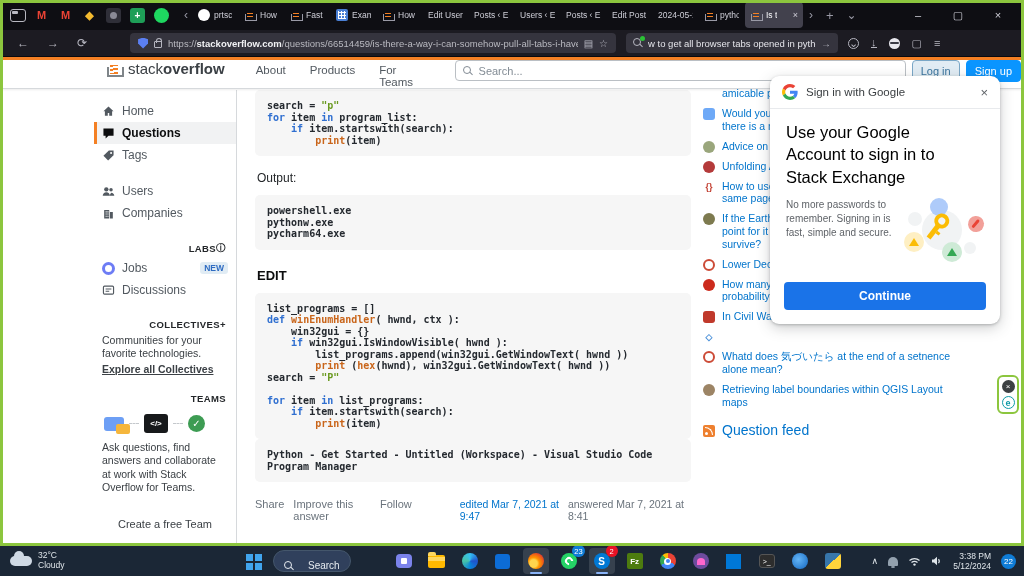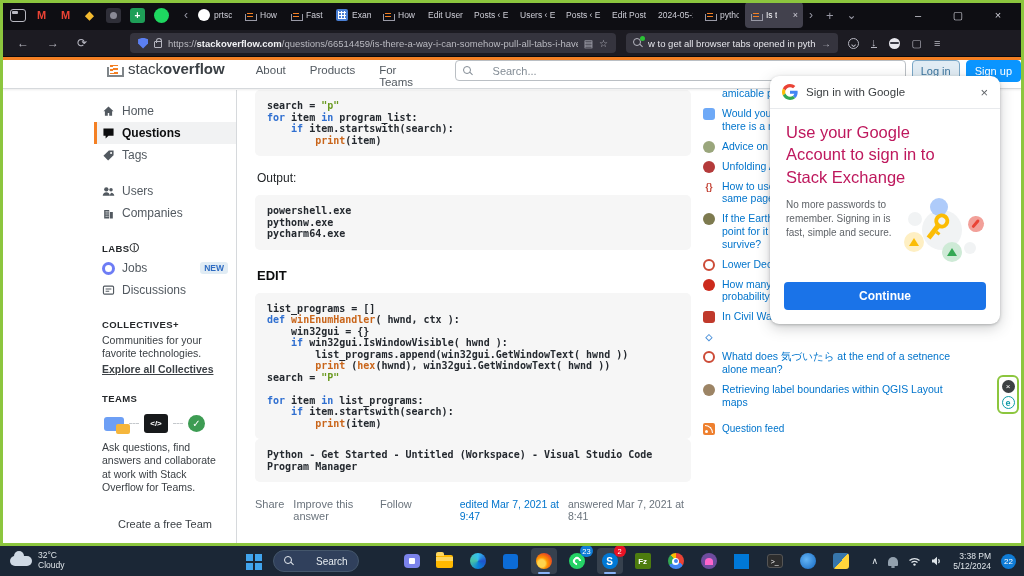--- a/index.html
+++ b/index.html
@@ -62,34 +62,34 @@
 .page{position:absolute;left:3px;top:57px;width:1018px;height:486px;background:#fff;overflow:hidden}
 .sotop{height:3px;background:#f48024}
 .soheader{height:29px;background:#fff;border-bottom:1px solid #d6d9dc;box-shadow:0 1px 2px rgba(0,0,0,.08);display:flex;align-items:flex-start;padding-left:104px;position:relative;z-index:5}
 .sologo{display:flex;align-items:center;gap:5px}
 .sostack{position:relative;width:16px;height:16px}
 .sostack::before{content:"";position:absolute;left:0;bottom:0;width:13px;height:8px;border:2px solid #7f8589;border-top:none}
 .sostack::after{content:"";position:absolute;left:3px;bottom:3px;width:8px;height:9px;background:repeating-linear-gradient(170deg,#f48024 0 2px,transparent 2px 4px)}
 .sowords{font-size:15px;color:#3b4045}.sowords b{font-weight:bold}
 .sonav{display:flex;gap:6px;margin-left:22px}
 .sonav span{font-size:11.5px;color:#525960;padding:4px 9px;border-radius:10px}
-.sosearch{margin-left:14px;width:455px;height:21px;border:1px solid #babfc4;border-radius:4px;display:flex;align-items:center;gap:20px;padding:0 7px;color:#838c95}
+.sosearch{margin-left:14px;width:455px;height:21px;border:1px solid #babfc4;border-radius:4px;display:flex;align-items:center;gap:6px;padding:0 7px;color:#838c95}
 .sosearch .lens::before{border-color:#838c95}.sosearch .lens::after{background:#838c95}
 .sosearch .ph{font-size:11px;color:#838c95}
 .sobtn{font-size:11px;padding:4px 8px;border-radius:4px;margin-left:6px;white-space:nowrap}
 .sologin{background:#e1ecf4;border:1px solid #7aa7c7;color:#39739d}
 .sosignup{background:#0a95ff;border:1px solid #0a95ff;color:#fff}
 
 
 .sidebar{position:absolute;left:91px;top:33px;width:143px;bottom:0;border-right:1px solid #d6d9dc;padding-top:10px;font-size:12px;color:#525960}
 .sitem{display:flex;align-items:center;gap:7px;height:22px;padding-left:8px}
 .sitem svg{flex:none}
 .sitem.active{background:#f1f2f3;color:#0c0d0e;font-weight:bold;border-left:3px solid #f48024;padding-left:5px}
 .sgap{height:14px}
-.shead{display:flex;align-items:center;justify-content:flex-start;font-size:9.5px;font-weight:bold;color:#232629;letter-spacing:.4px;padding:4px 10px 2px 8px}
+.shead{display:flex;align-items:center;justify-content:flex-end;font-size:9.5px;font-weight:bold;color:#232629;letter-spacing:.4px;padding:4px 10px 2px 8px}
 .newbadge{margin-left:auto;margin-right:8px;background:#e1ecf4;color:#2f6cc2;font-size:8.5px;font-weight:bold;padding:1px 4px;border-radius:3px}
 .jobring{width:13px;height:13px;border:3.2px solid #6d7cf5;border-radius:50%;flex:none}
 .sdesc{font-size:10.5px;color:#3b4045;line-height:1.25;padding:2px 12px 0 8px}
 .slink{font-size:10.5px;font-weight:bold;text-decoration:underline;color:#3b4045;padding:3px 8px 0}
 .teamsgfx{display:flex;align-items:center;gap:5px;padding:8px 0 6px 10px}
 .tg-b1{width:20px;height:14px;background:#6d9ff5;border-radius:3px;position:relative}
 .tg-b1::after{content:"";position:absolute;right:-6px;bottom:-3px;width:14px;height:10px;background:#f5b63c;border-radius:2px}
 .tg-dash{width:10px;border-top:1.5px dashed #c4c8cc}
 .tg-code{width:24px;height:19px;background:#17191b;border-radius:3px;color:#fff;font-size:8px;display:flex;align-items:center;justify-content:center;font-weight:bold}
 .tg-check{width:17px;height:17px;background:#3d9c53;border-radius:50%;color:#fff;font-size:10px;display:flex;align-items:center;justify-content:center}
@@ -111,28 +111,28 @@
 .rightcol{position:absolute;left:700px;top:30px;width:268px}
 .hq{display:flex;gap:7px;margin-bottom:7px}
 .hqi{width:12px;height:12px;border-radius:3px;flex:none;margin-top:1px;display:flex;align-items:center;justify-content:center;font-size:9px;font-weight:bold}
 .hqi.rnd{border-radius:50%}
 .hqi.outl{background:transparent !important;border:2px solid currentColor}
 .hqt{font-size:10.5px;color:#0074cc;line-height:1.22}
 .rss{background:#ee802f;border-radius:2px;position:relative}
 .rss::before{content:"";position:absolute;left:2px;bottom:2px;width:3px;height:3px;background:#fff;border-radius:50%}
 .rss::after{content:"";position:absolute;left:2px;bottom:2px;width:7px;height:7px;border:1.5px solid #fff;border-left:none;border-bottom:none;border-radius:0 100% 0 0}
 .qfeed{display:flex;gap:7px;margin-top:14px;align-items:center}
-.qfeed span.txt{font-size:10px;color:#0074cc}
+.qfeed span.txt{font-size:14px;color:#0074cc}
 
 
 .gpopup{position:absolute;left:767px;top:19px;width:230px;background:#fff;border-radius:9px;box-shadow:0 1px 3px rgba(60,64,67,.3),0 4px 14px rgba(60,64,67,.25);z-index:30;font-family:"Liberation Sans",sans-serif}
 .gphead{display:flex;align-items:center;gap:8px;padding:8px 12px;border-bottom:1px solid #e8eaed}
 .gphead .t{font-size:11.5px;color:#3c4043;flex:1}
 .gpclose{color:#5f6368;font-size:13px}
-.gptitle{font-size:16.5px;color:#be185d;line-height:1.35;padding:12px 16px 6px;width:200px}
+.gptitle{font-size:16.5px;color:#000000;line-height:1.35;padding:12px 16px 6px;width:200px}
 .gpbody{display:flex;padding:4px 14px 6px 16px;gap:4px}
 .gptext{font-size:10px;color:#5f6368;line-height:1.4;width:116px}
 .gpgfx{position:relative;width:86px;height:72px;flex:none}
 .gpgfx i{position:absolute;border-radius:50%;display:block}
 .g-big{width:40px;height:40px;background:#f1f3f4;left:22px;top:12px}
 .g-blue{width:18px;height:18px;background:#aecbfa;left:30px;top:0}
 .g-red{width:16px;height:16px;background:#f2a099;right:2px;top:18px;transform:rotate(40deg);border-radius:50%}
 .g-red::before{content:"";position:absolute;left:6px;top:3px;width:3px;height:10px;background:#ea4335;border-radius:2px}
 .g-yel{width:20px;height:20px;background:#feefc3;left:4px;top:34px}
 .g-yel::before{content:"";position:absolute;left:5px;top:6px;border-left:5px solid transparent;border-right:5px solid transparent;border-bottom:8px solid #fbbc04}
@@ -156,21 +156,21 @@
 .weather{display:flex;align-items:center;gap:6px;padding-left:10px;width:240px}
 .cloud{width:22px;height:10px;background:#cfd9e4;border-radius:6px;position:relative}
 .cloud::before{content:"";position:absolute;left:4px;top:-5px;width:10px;height:10px;border-radius:50%;background:#cfd9e4}
 .wtxt{font-size:8.5px;line-height:1.15}
 .tbcenter{display:flex;align-items:center;gap:7px}
 .tbi{width:26px;height:26px;border-radius:4px;display:flex;align-items:center;justify-content:center;position:relative}
 .tbi.tb-on{background:rgba(255,255,255,.12)}
 .tbi.tb-on::after{content:"";position:absolute;bottom:0;left:7px;right:7px;height:2px;border-radius:2px;background:#8ab4f8}
 .tbg{display:block}
 .tb-start{width:7px;height:7px;background:#41a5ee;box-shadow:9px 0 0 #41a5ee,0 9px 0 #41a5ee,9px 9px 0 #41a5ee;margin:-8px 0 0 -8px}
-.tbsearch{height:22px;background:#30405269;background:#30405c;border:1px solid #44566b;border-radius:12px;display:flex;align-items:center;gap:22px;padding:0 10px;color:#e6ebf0}
+.tbsearch{height:22px;background:#30405269;background:#30405c;border:1px solid #44566b;border-radius:12px;display:flex;align-items:flex-end;gap:14px;padding:0 10px;color:#e6ebf0}
 .tbsearch .lens::before{border-color:#e6ebf0}.tbsearch .lens::after{background:#e6ebf0}
 .tbsearch .lbl{font-size:10px}
 .tb-chat{width:16px;height:14px;background:#7b83eb;border-radius:4px;position:relative}
 .tb-chat::before{content:"";position:absolute;inset:4px 5px;background:#fff;border-radius:1px}
 .tb-file-explorer{width:17px;height:13px;background:#ffb900;border-radius:2px;position:relative}
 .tb-file-explorer::before{content:"";position:absolute;left:0;top:-3px;width:8px;height:4px;background:#ffd75e;border-radius:2px 2px 0 0}
 .tb-file-explorer::after{content:"";position:absolute;left:0;top:2px;right:0;height:4px;background:#ffd75e}
 .tb-edge{width:16px;height:16px;border-radius:50%;background:conic-gradient(#35c1f1,#2052cb,#0883d9,#49c3a5,#35c1f1)}
 .tb-store{width:15px;height:15px;background:#0c6cd6;border-radius:3px;color:#fff;font-size:9px;display:flex;align-items:center;justify-content:center}
 .tb-firefox{width:16px;height:16px;border-radius:50%;background:radial-gradient(circle at 35% 65%,#ffd54d 0 25%,#ff9500 40%,#e8501e 70%,#b5007f 100%)}

